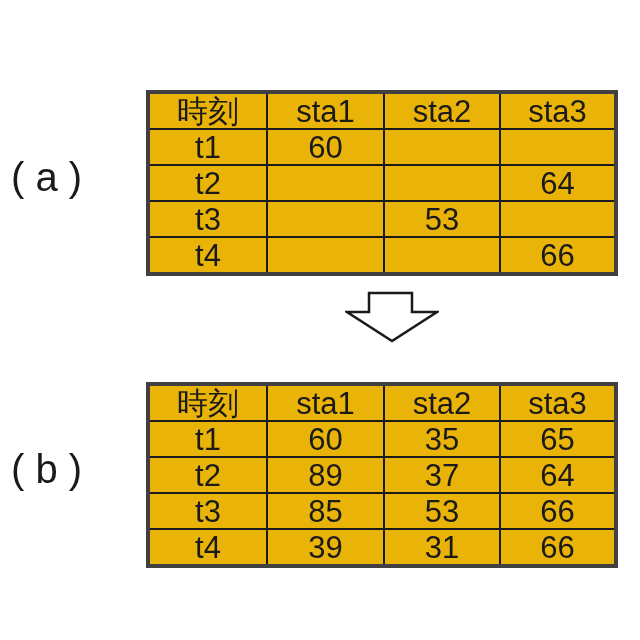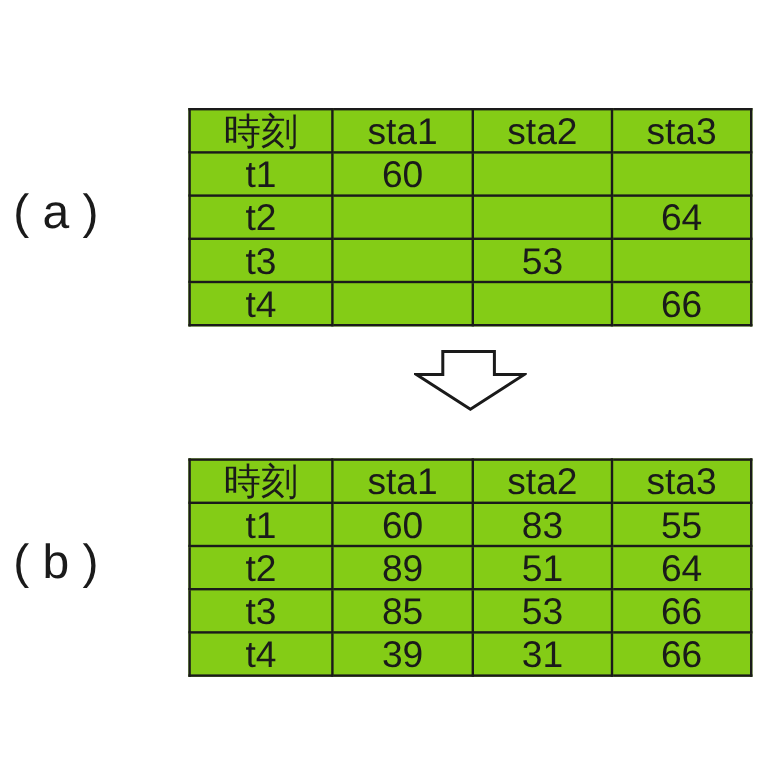--- a/index.html
+++ b/index.html
@@ -25,25 +25,25 @@
     left: 11px;
     font-size: 40px;
     line-height: 1.05;
     color: #1a1a1a;
     white-space: pre;
   }
   .label-a { top: 156px; }
   .label-b { top: 448px; }
   .fig-table {
     position: absolute;
-    left: 157px;
+    left: 146px;
     border-collapse: collapse;
     table-layout: fixed;
-    background: #84cc16;
-    border: 1px solid #404040;
+    background: #eab308;
+    border: 4px solid #404040;
   }
   .table-a { top: 90px; }
   .table-b { top: 382px; }
   .fig-table th,
   .fig-table td {
     border: 2px solid #1a1a1a;
     text-align: center;
     vertical-align: middle;
     font-size: 31px;
     font-weight: 400;
@@ -130,27 +130,27 @@
         <th>時刻</th>
         <th>sta1</th>
         <th>sta2</th>
         <th>sta3</th>
       </tr>
     </thead>
     <tbody>
       <tr>
         <td>t1</td>
         <td>60</td>
-        <td>83</td>
-        <td>55</td>
+        <td>35</td>
+        <td>65</td>
       </tr>
       <tr>
         <td>t2</td>
         <td>89</td>
-        <td>51</td>
+        <td>37</td>
         <td>64</td>
       </tr>
       <tr>
         <td>t3</td>
         <td>85</td>
         <td>53</td>
         <td>66</td>
       </tr>
       <tr>
         <td>t4</td>

